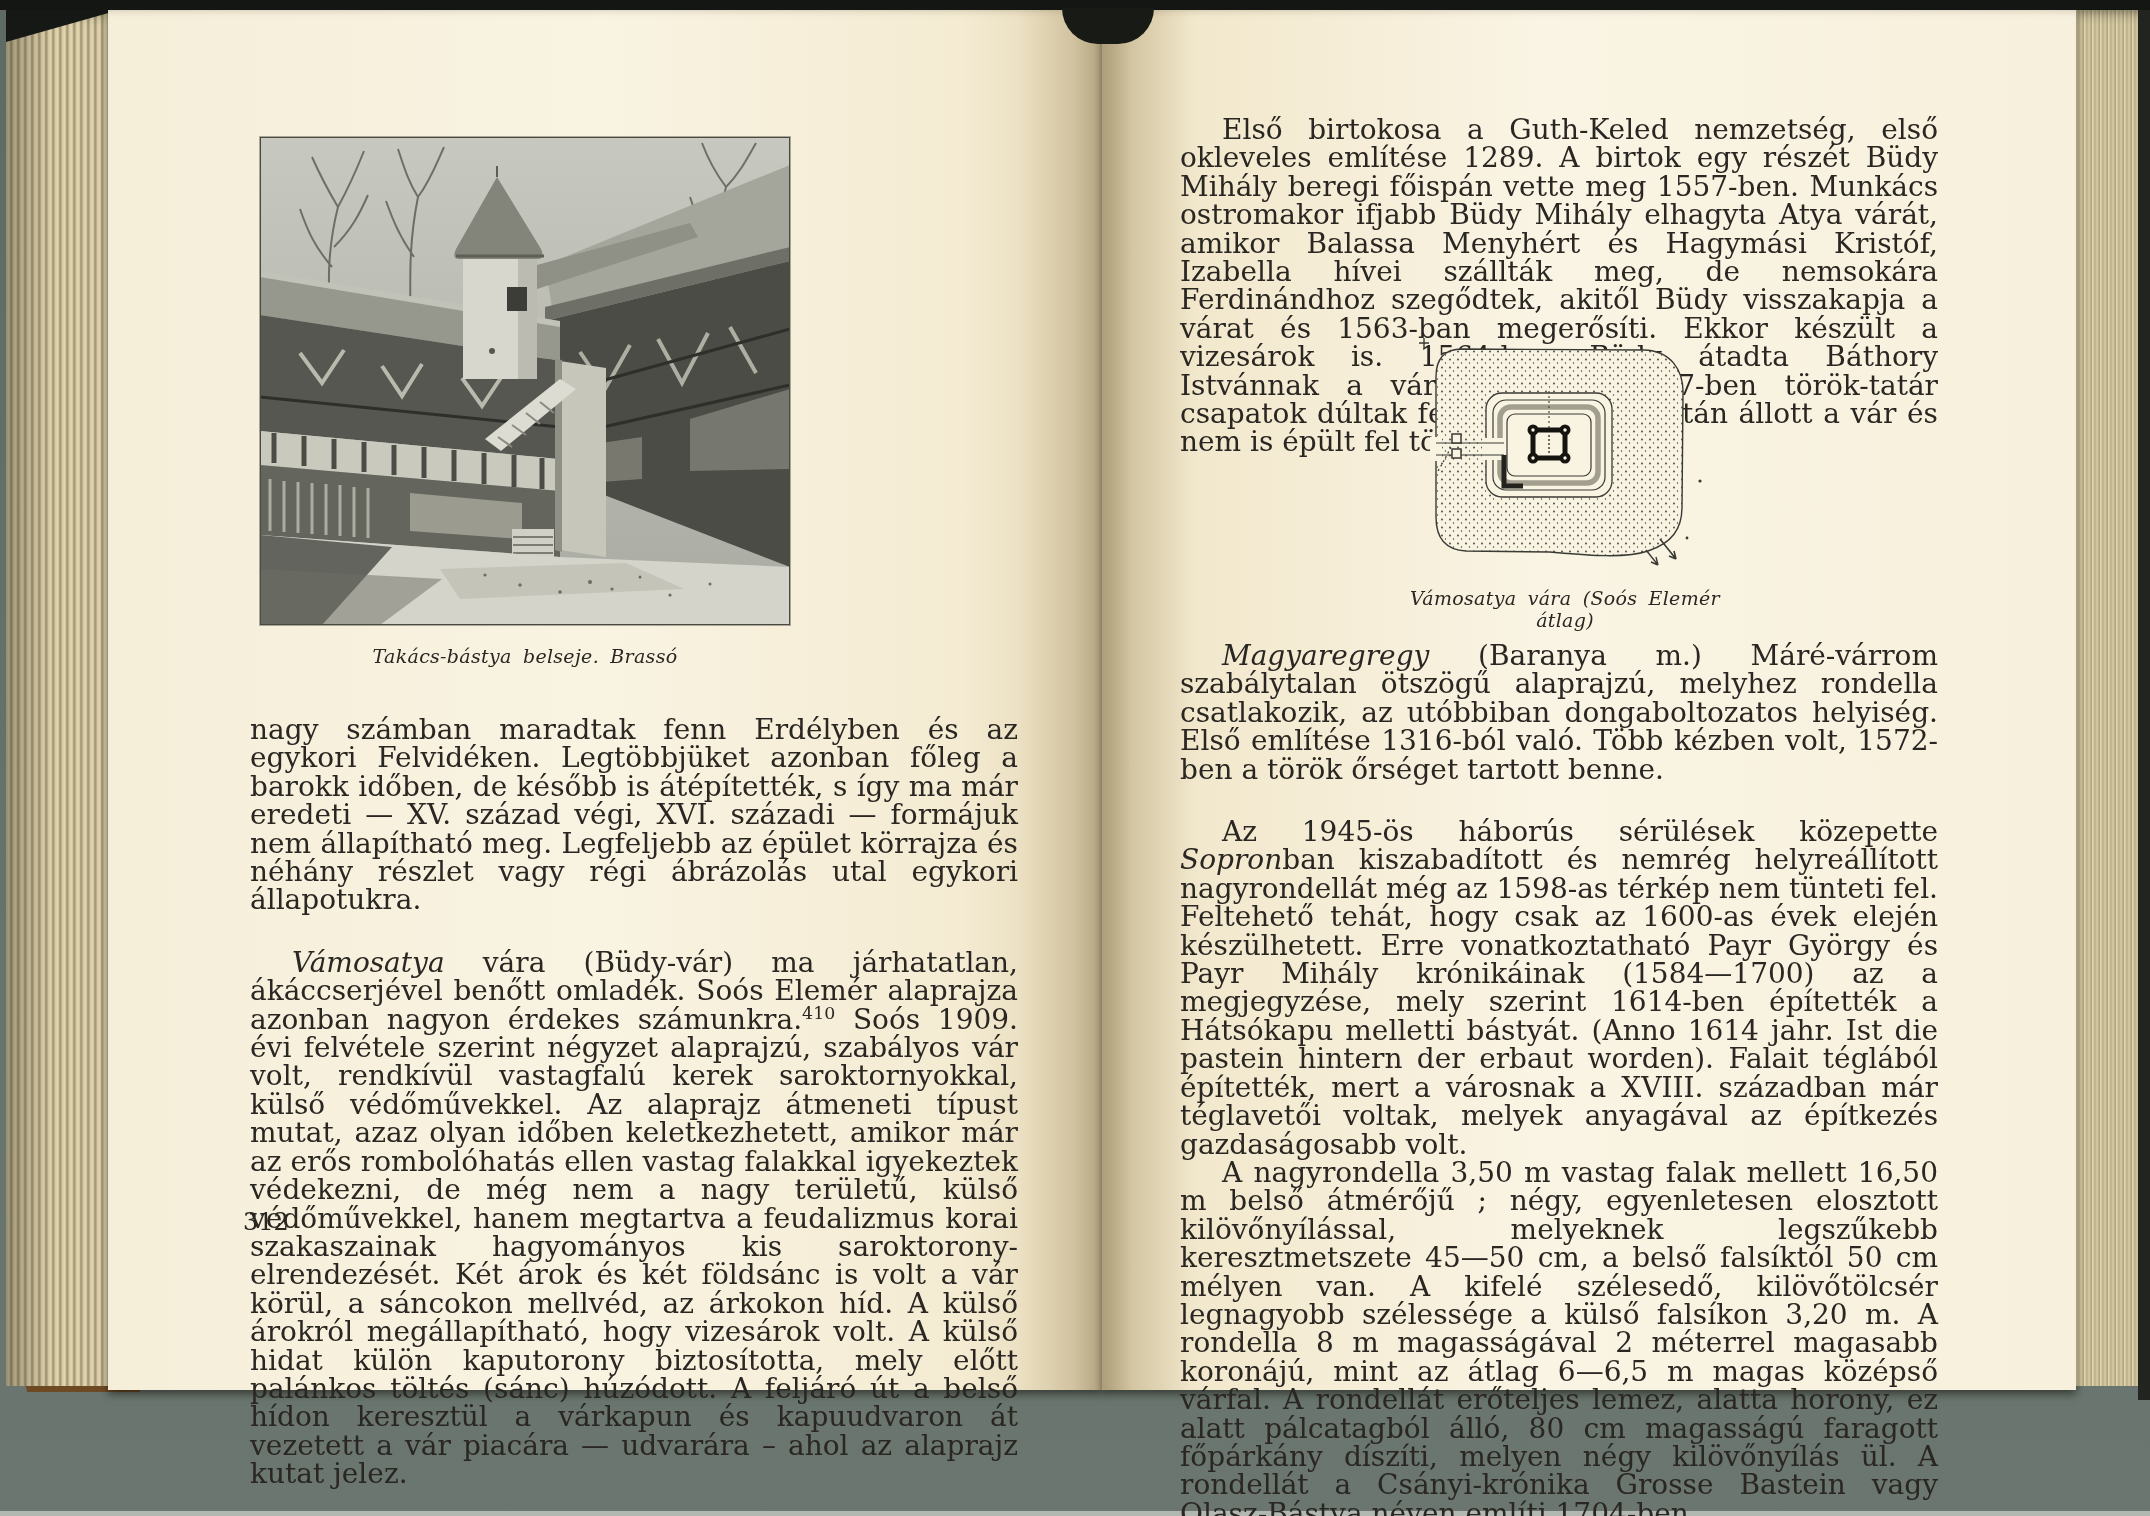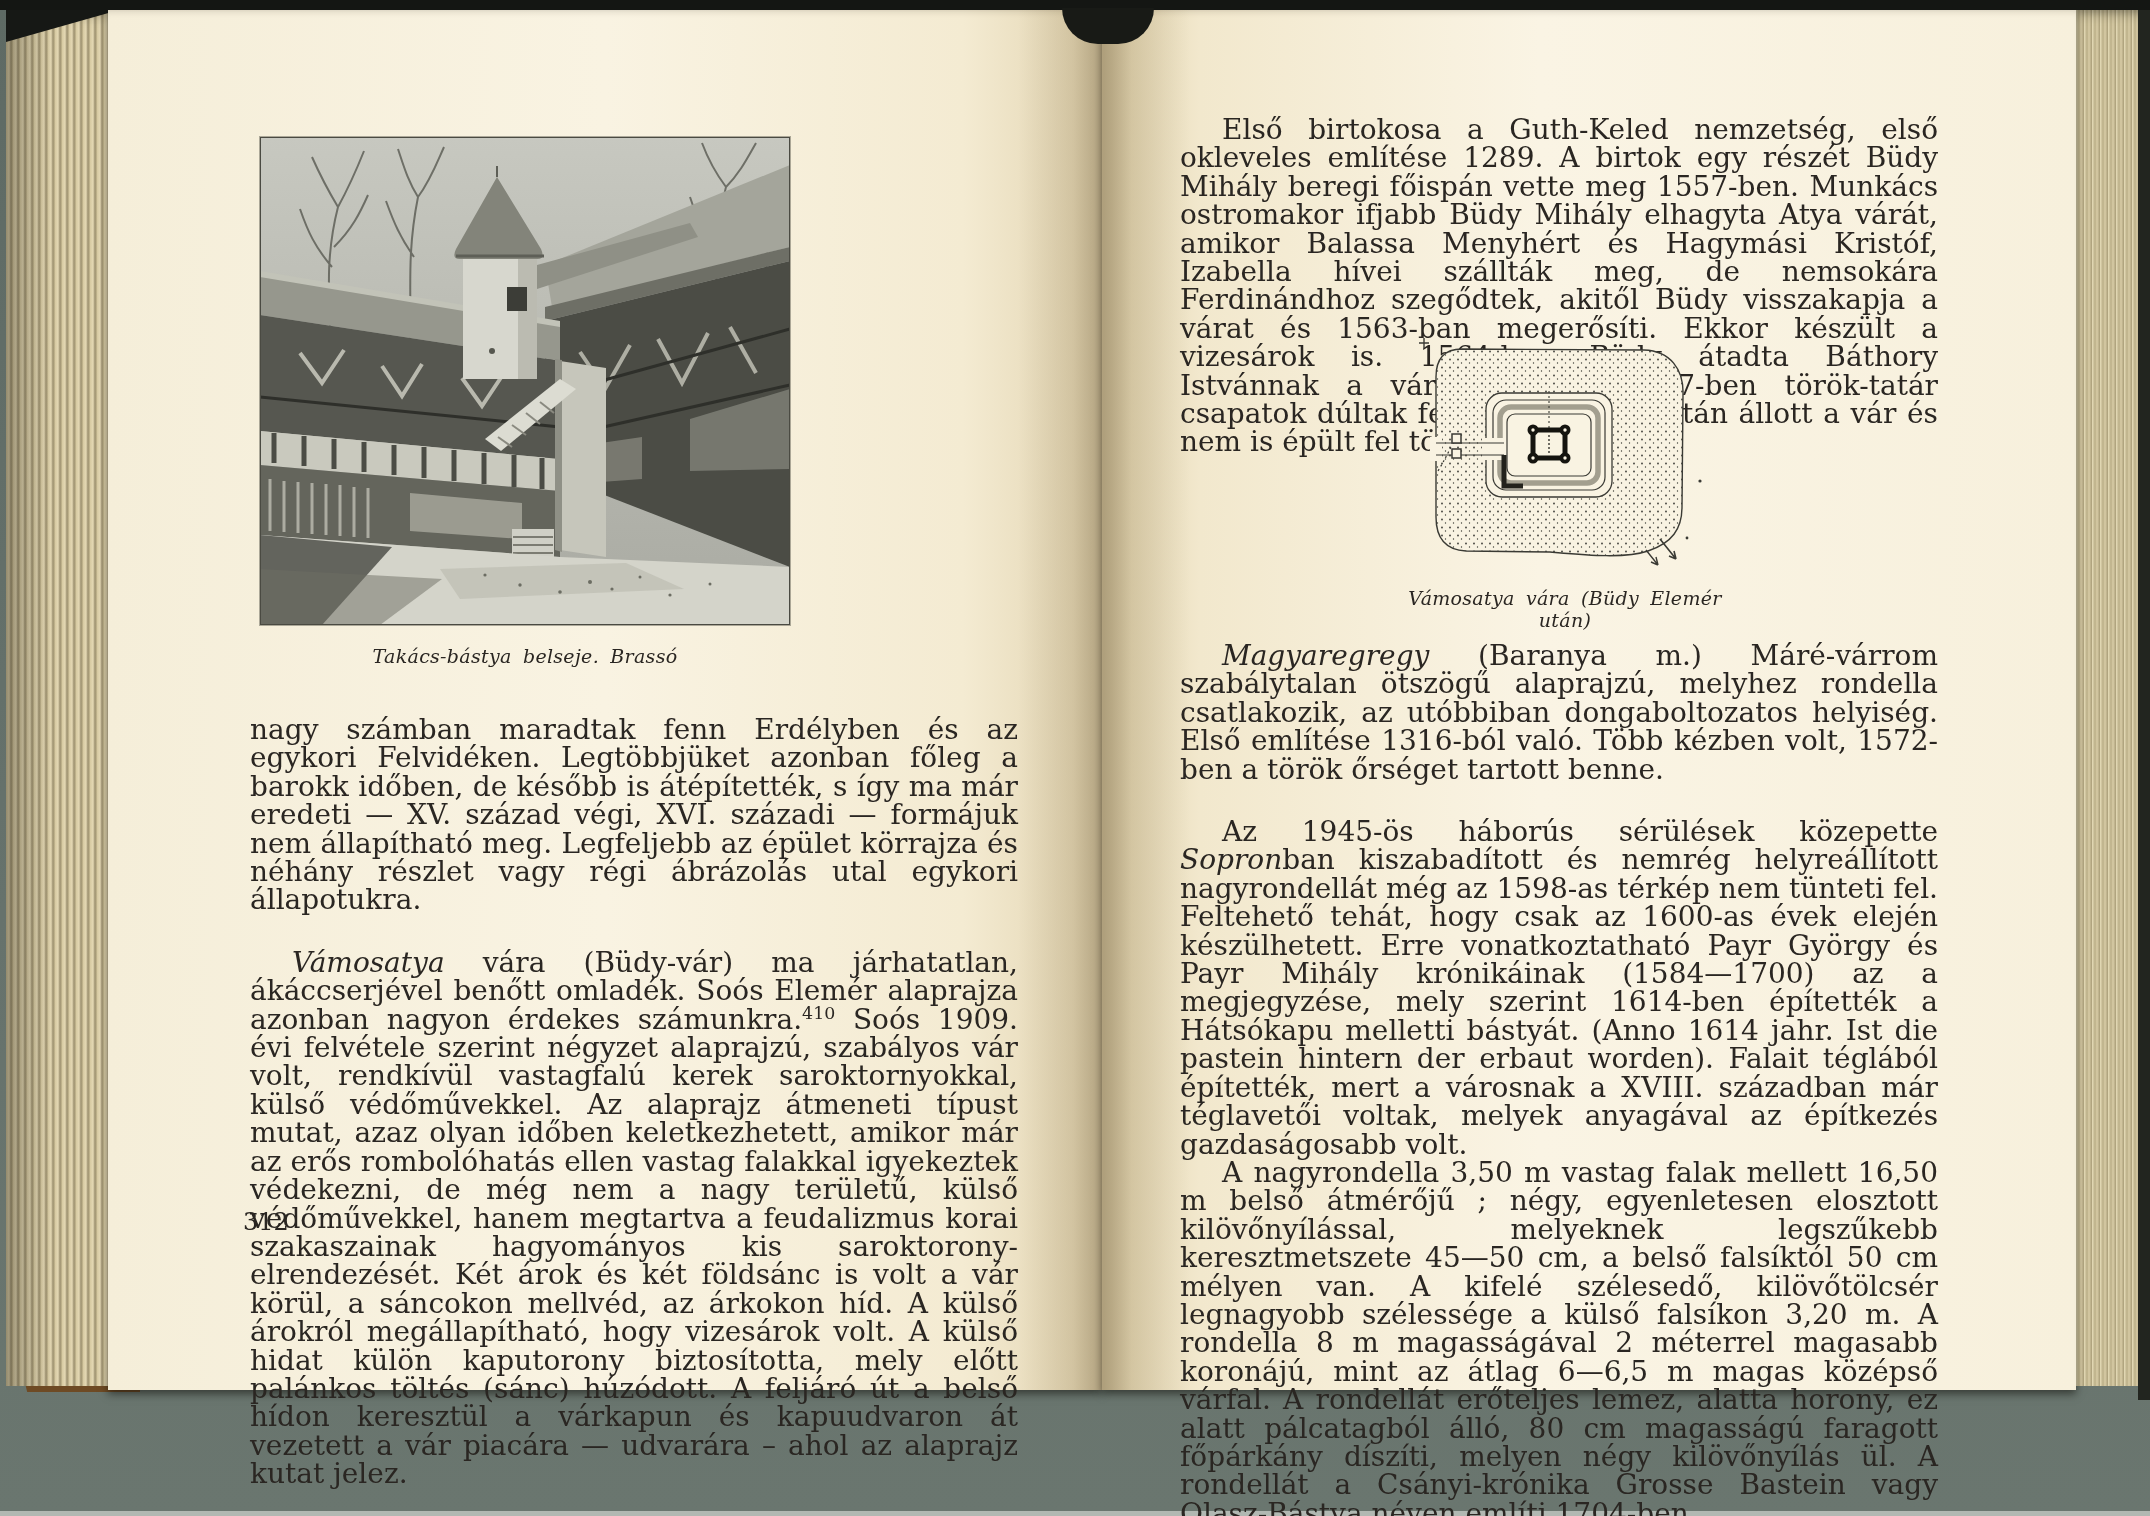--- a/index.html
+++ b/index.html
@@ -246,21 +246,21 @@
         <circle cx="133" cy="125" r="1.7"></circle>
           <circle cx="165" cy="125" r="1.7"></circle>
       </g>
       <line x1="149" y1="102" x2="149" y2="120" stroke="#15140f" stroke-width="1.2" stroke-dasharray="2,2"></line>
 
       <path d="M260,206 L276,226 M276,226 L269,223 M276,226 L274,218" stroke="#3a3a34" stroke-width="1.6" fill="none"></path>
       <path d="M246,217 L258,232 M258,232 L251,229 M258,232 L256,224" stroke="#3a3a34" stroke-width="1.4" fill="none"></path>
       <circle cx="300" cy="148" r="1.6" fill="#3a3a34"></circle>
       <circle cx="287" cy="205" r="1.4" fill="#3a3a34"></circle>
     </svg>
-    <div class="fig-caption">Vámosatya vára (Büdy Elemér után)</div>
+    <div class="fig-caption">Vámosatya vára (Soós Elemér átlag)</div>
   </div>
 
   <div class="content bodytext" style="left:1180px; top:642px; width:758px;">
       <p class="para ind"><i>Magyaregregy</i><span> (Baranya m.)  Máré-várrom szabálytalan ötszögű alaprajzú, melyhez rondella csatlakozik, az utóbbiban dongaboltozatos helyiség. Első említése 1316-ból való. Több kézben volt, 1572-ben a török őrséget tartott benne.</span></p>
       <p class="para ind sp"><span>Az 1945-ös háborús sérülések közepette </span><i>Sopron</i><span>ban kiszabadított és nemrég helyreállított nagyrondellát még az 1598-as térkép nem tünteti fel. Feltehető tehát, hogy csak az 1600-as évek elején készülhetett. Erre vonatkoztatható Payr György és Payr Mihály krónikáinak (1584—1700) az a megjegyzése, mely szerint 1614-ben építették a Hátsókapu melletti bástyát. (Anno 1614 jahr. Ist die pastein hintern der erbaut worden). Falait téglából építették, mert a városnak a XVIII. században már téglavetői voltak, melyek anyagával az építkezés gazdaságosabb volt.</span></p>
       <p class="para ind"><span>A nagyrondella 3,50 m vastag falak mellett 16,50 m belső átmérőjű ; négy, egyenletesen elosztott kilövőnyílással, melyeknek legszűkebb keresztmetszete 45—50 cm, a belső falsíktól 50 cm mélyen van. A kifelé szélesedő, kilövőtölcsér legnagyobb szélessége a külső falsíkon 3,20 m. A rondella 8 m magasságával 2 méterrel magasabb koronájú, mint az átlag 6—6,5 m magas középső várfal. A rondellát erőteljes lemez, alatta horony, ez alatt pálcatagból álló, 80 cm magasságú faragott főpárkány díszíti, melyen négy kilövőnyílás ül. A rondellát a Csányi-krónika Grosse Bastein vagy Olasz-Bástya néven említi 1704-ben.</span></p>
     </div>
 </div>
 
 </body></html>

